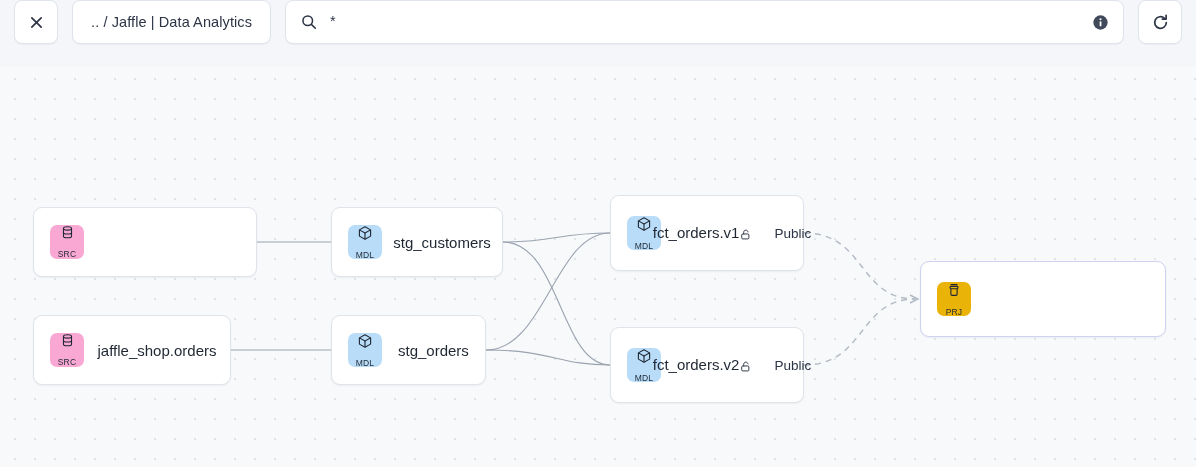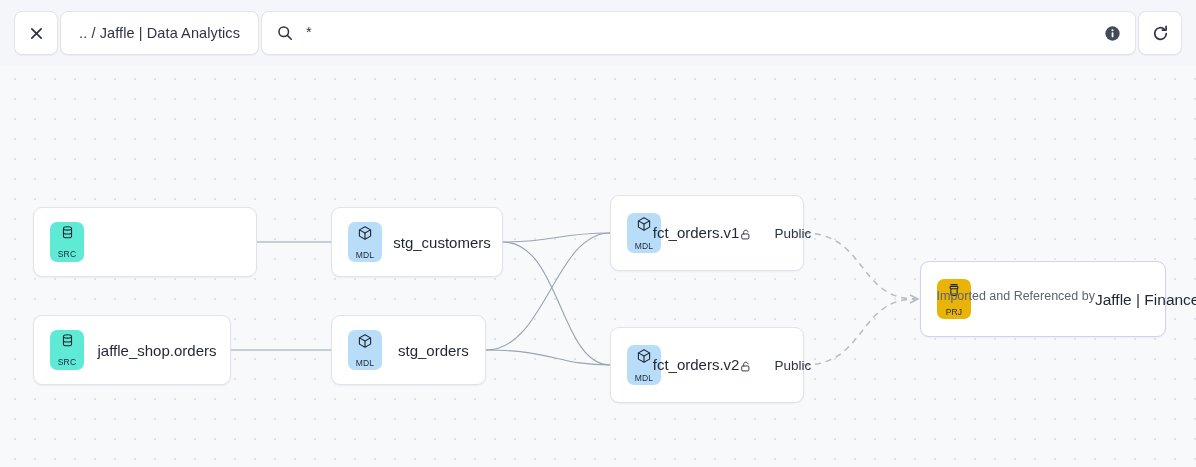--- a/index.html
+++ b/index.html
@@ -22,23 +22,22 @@
 
   
   .topbar {
     position: absolute;
     left: 0; top: 0;
     width: 1196px;
     height: 66px;
     background: #f4f6f9;
     box-sizing: border-box;
     display: flex;
-    align-items: center;
     padding: 0 14px;
-    gap: 2px;
+    gap: 14px;
     z-index: 20;
   }
 
   .tb-btn {
     background: #ffffff;
     border: 1px solid #dfe3ea;
     border-radius: 8px;
     height: 44px;
     display: flex;
     align-items: center;
@@ -115,31 +114,31 @@
     padding: 0 16px;
     gap: 16px;
     box-shadow: 0 1px 2px rgba(16,24,40,0.05);
     cursor: pointer;
     z-index: 5;
   }
   .node.prj { border-color: #cfd2f2; }
 
   .badge {
     width: 34px;
-    height: 40px;
+    height: 34px;
     border-radius: 7px;
     flex: 0 0 34px;
     display: flex;
     flex-direction: column;
     align-items: center;
     justify-content: center;
     gap: 9px;
     color: #1f2733;
   }
-  .badge-src { background: #5eead4; }
+  .badge-src { background: #f9a8d4; }
   .badge-mdl { background: #b9ddf9; }
   .badge-prj { background: #eab308; }
 
   .badge-label {
     font-size: 8.5px;
     line-height: 9px;
     letter-spacing: .2px;
     font-weight: 400;
     color: #1f2733;
     margin-top: 1px;
@@ -352,20 +351,16 @@
           <div class="badge badge-prj">
             <span class="icon">
               <svg width="16" height="16" viewBox="0 0 20 20" fill="none">
                 <path d="M6.2 3.2 H13.8" stroke="#1f2733" stroke-width="1.5" stroke-linecap="round"></path>
                 <rect x="5.1" y="5.4" width="9.8" height="3.0" rx="1.1" stroke="#1f2733" stroke-width="1.4"></rect>
                 <path d="M6.1 8.6 V15.1 C6.1 16.0 6.8 16.7 7.7 16.7 H12.3 C13.2 16.7 13.9 16.0 13.9 15.1 V8.6" stroke="#1f2733" stroke-width="1.4" fill="none"></path>
               </svg>
             </span>
             <span class="badge-label">PRJ</span>
           </div>
-          <div class="node-text">
-            <div class="node-kicker">Imported and Referenced by</div>
-            <div class="node-strong">Jaffle | Finance</div>
-          </div>
         </div>
       </div>
   </div>
 </div>
 
 </body></html>

